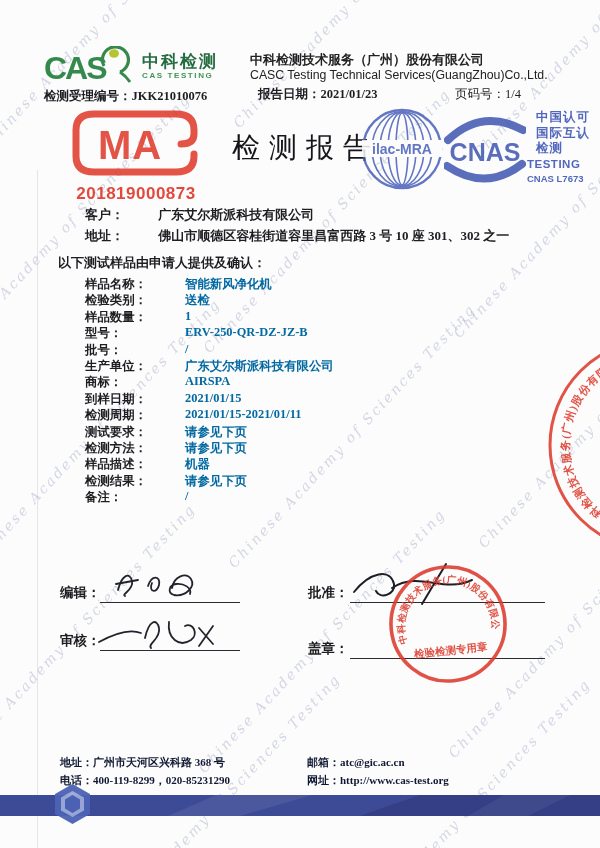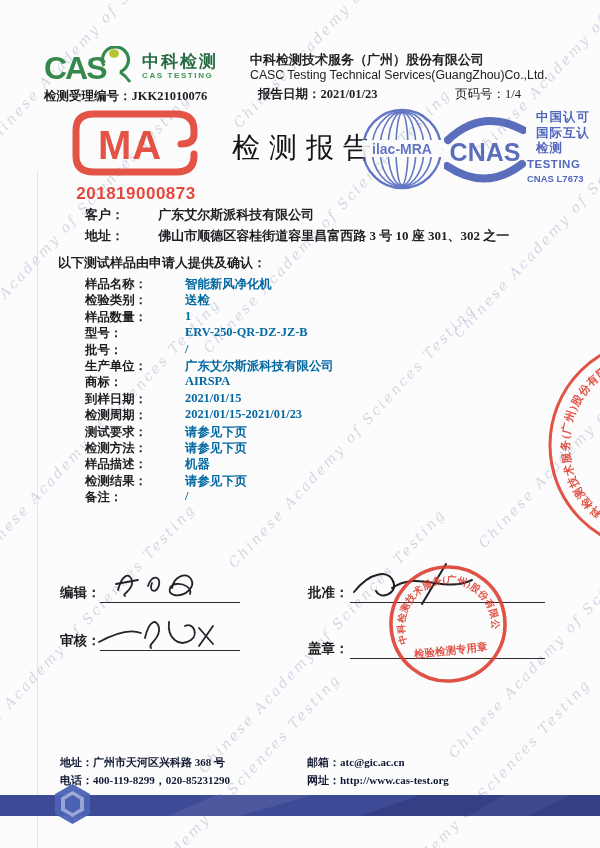--- a/index.html
+++ b/index.html
@@ -169,21 +169,21 @@
 
   <div class="abs fields">
     <div class="frow"><span class="flabel">样品名称：</span><span class="fvalue">智能新风净化机</span></div>
     <div class="frow"><span class="flabel">检验类别：</span><span class="fvalue">送检</span></div>
     <div class="frow"><span class="flabel">样品数量：</span><span class="fvalue">1</span></div>
     <div class="frow"><span class="flabel">型号：</span><span class="fvalue">ERV-250-QR-DZ-JZ-B</span></div>
     <div class="frow"><span class="flabel">批号：</span><span class="fvalue">/</span></div>
     <div class="frow"><span class="flabel">生产单位：</span><span class="fvalue">广东艾尔斯派科技有限公司</span></div>
     <div class="frow"><span class="flabel">商标：</span><span class="fvalue">AIRSPA</span></div>
     <div class="frow"><span class="flabel">到样日期：</span><span class="fvalue">2021/01/15</span></div>
-    <div class="frow"><span class="flabel">检测周期：</span><span class="fvalue">2021/01/15-2021/01/23</span></div>
+    <div class="frow"><span class="flabel">检测周期：</span><span class="fvalue">2021/01/15-2021/01/11</span></div>
     <div class="frow"><span class="flabel">测试要求：</span><span class="fvalue">请参见下页</span></div>
     <div class="frow"><span class="flabel">检测方法：</span><span class="fvalue">请参见下页</span></div>
     <div class="frow"><span class="flabel">样品描述：</span><span class="fvalue">机器</span></div>
     <div class="frow"><span class="flabel">检测结果：</span><span class="fvalue">请参见下页</span></div>
     <div class="frow"><span class="flabel">备注：</span><span class="fvalue">/</span></div>
   </div>
 
   <div class="abs sig-label" style="left:60px;top:584px">编辑：</div>
   <div class="sig-line" style="left:100px;top:602px;width:140px"></div>
   <svg class="abs" style="left:108px;top:566px" width="110" height="36" viewBox="0 0 110 36">

